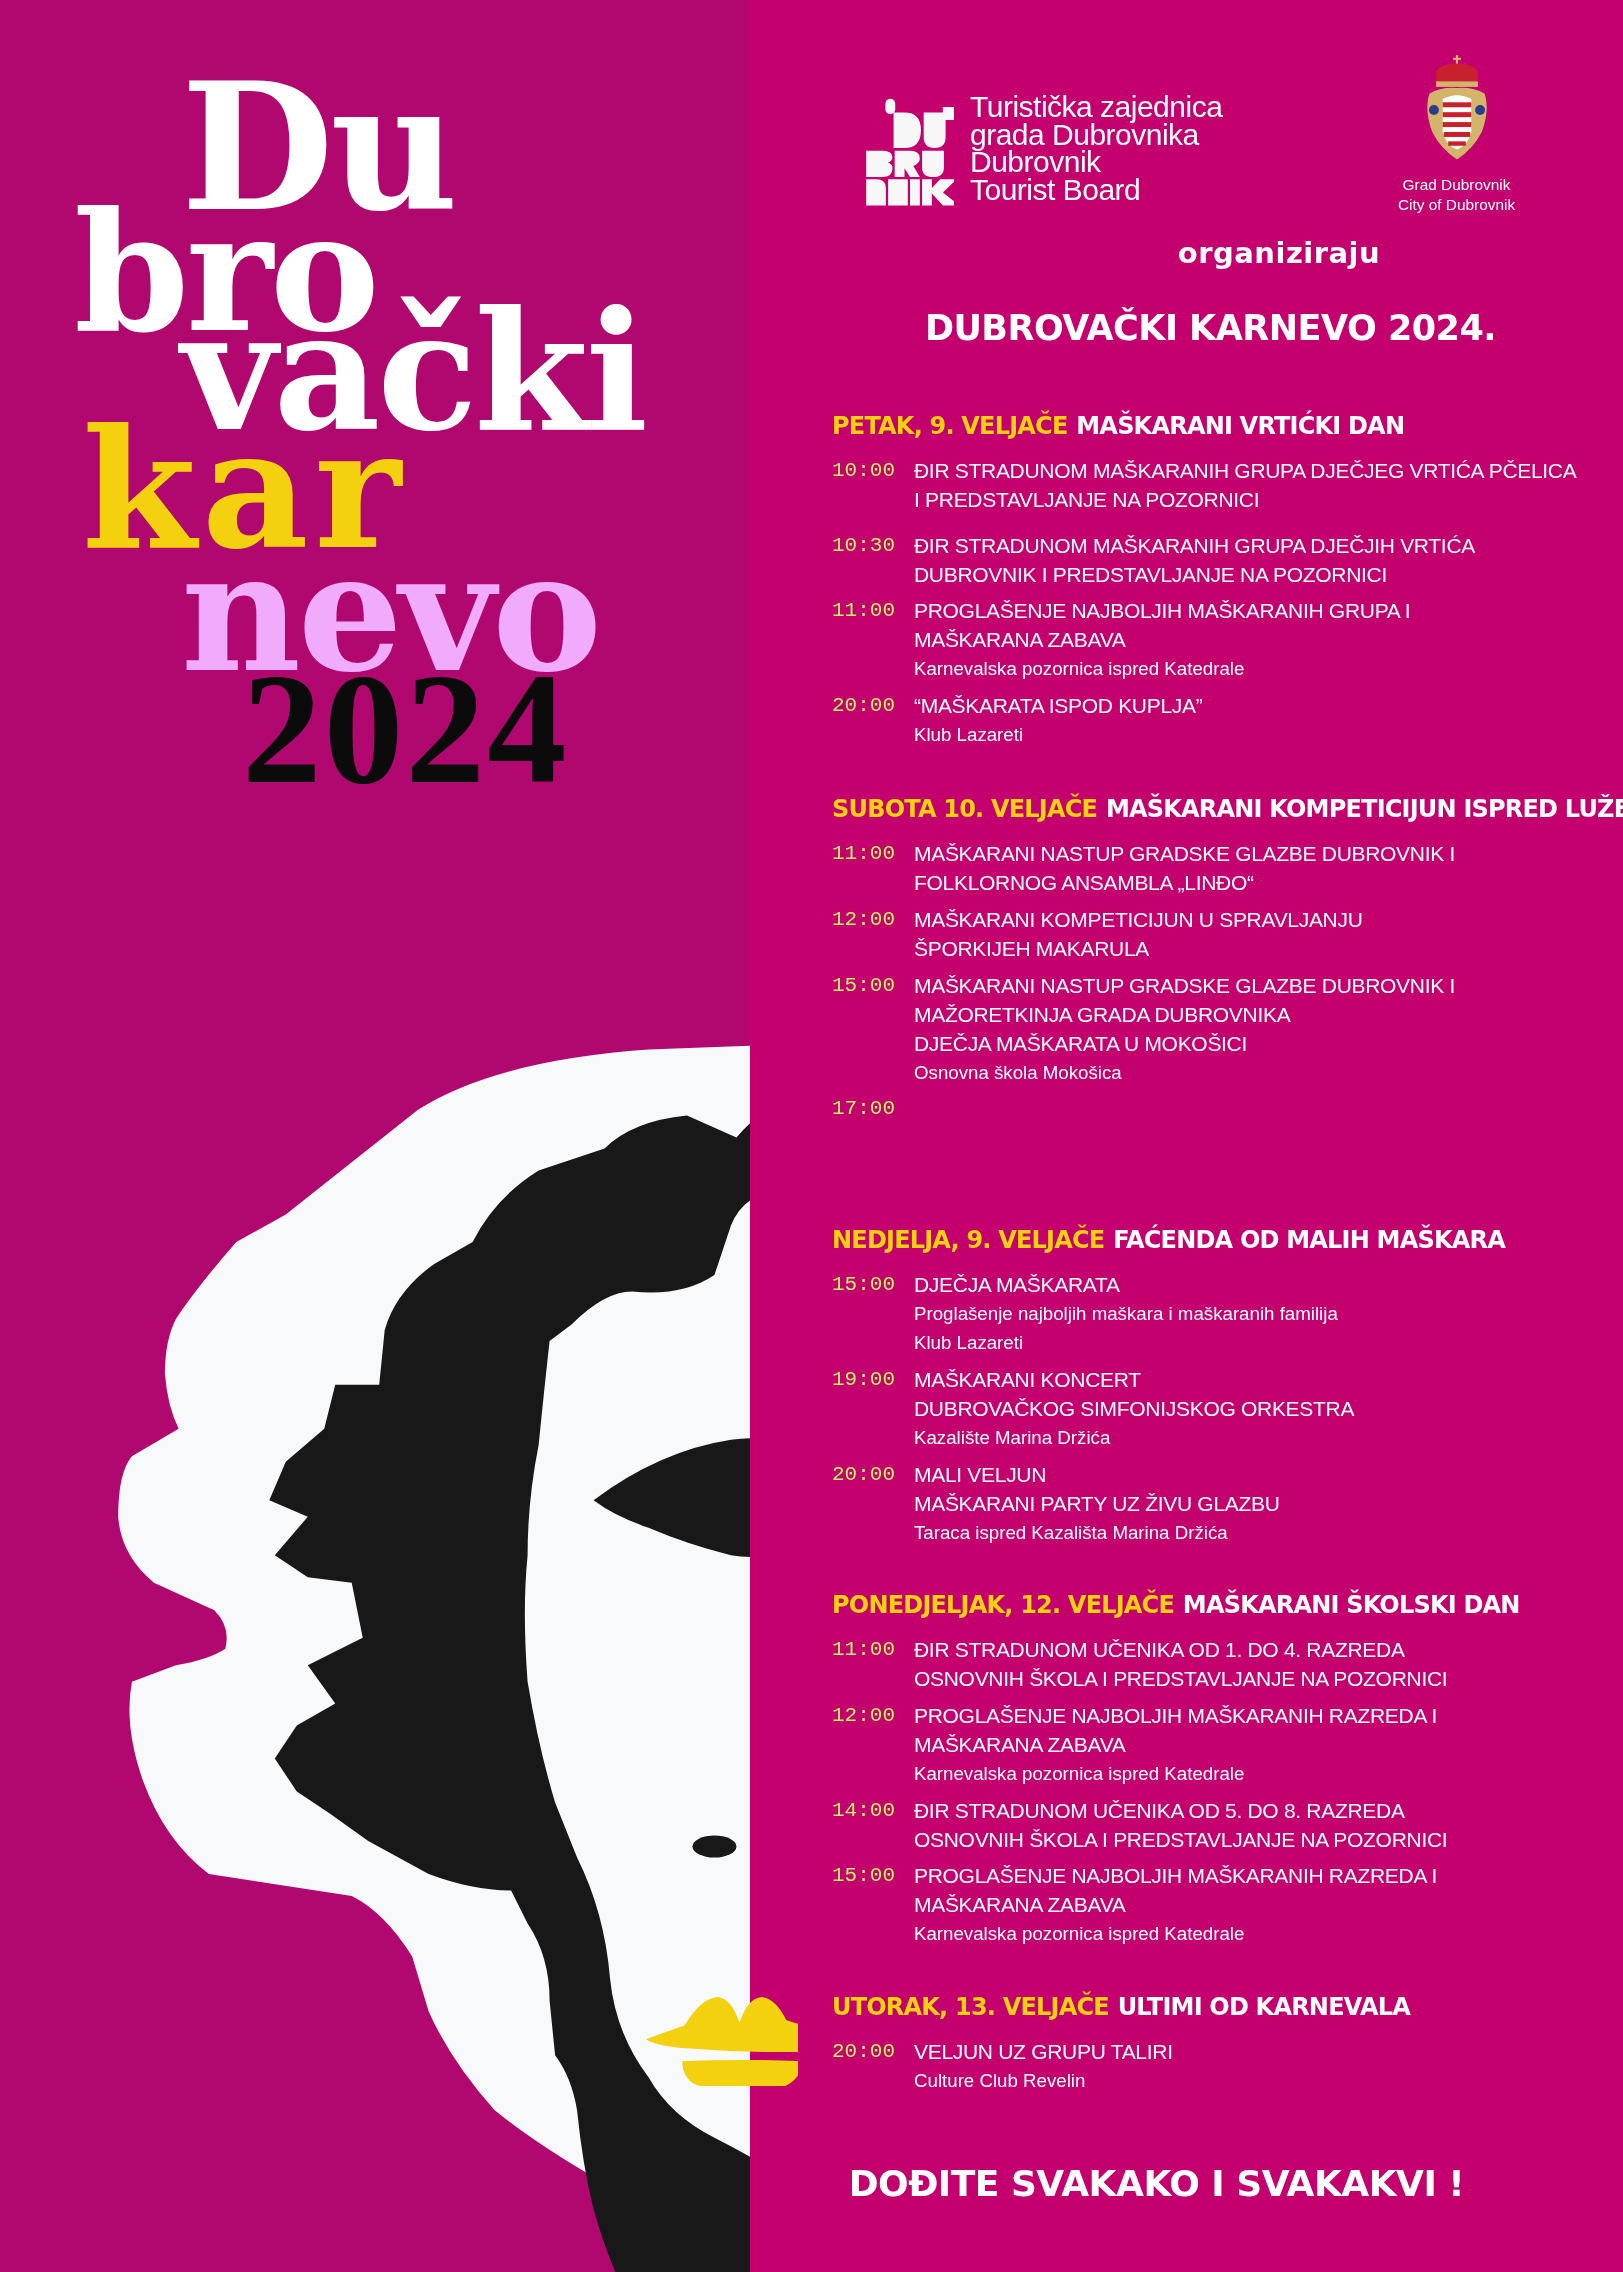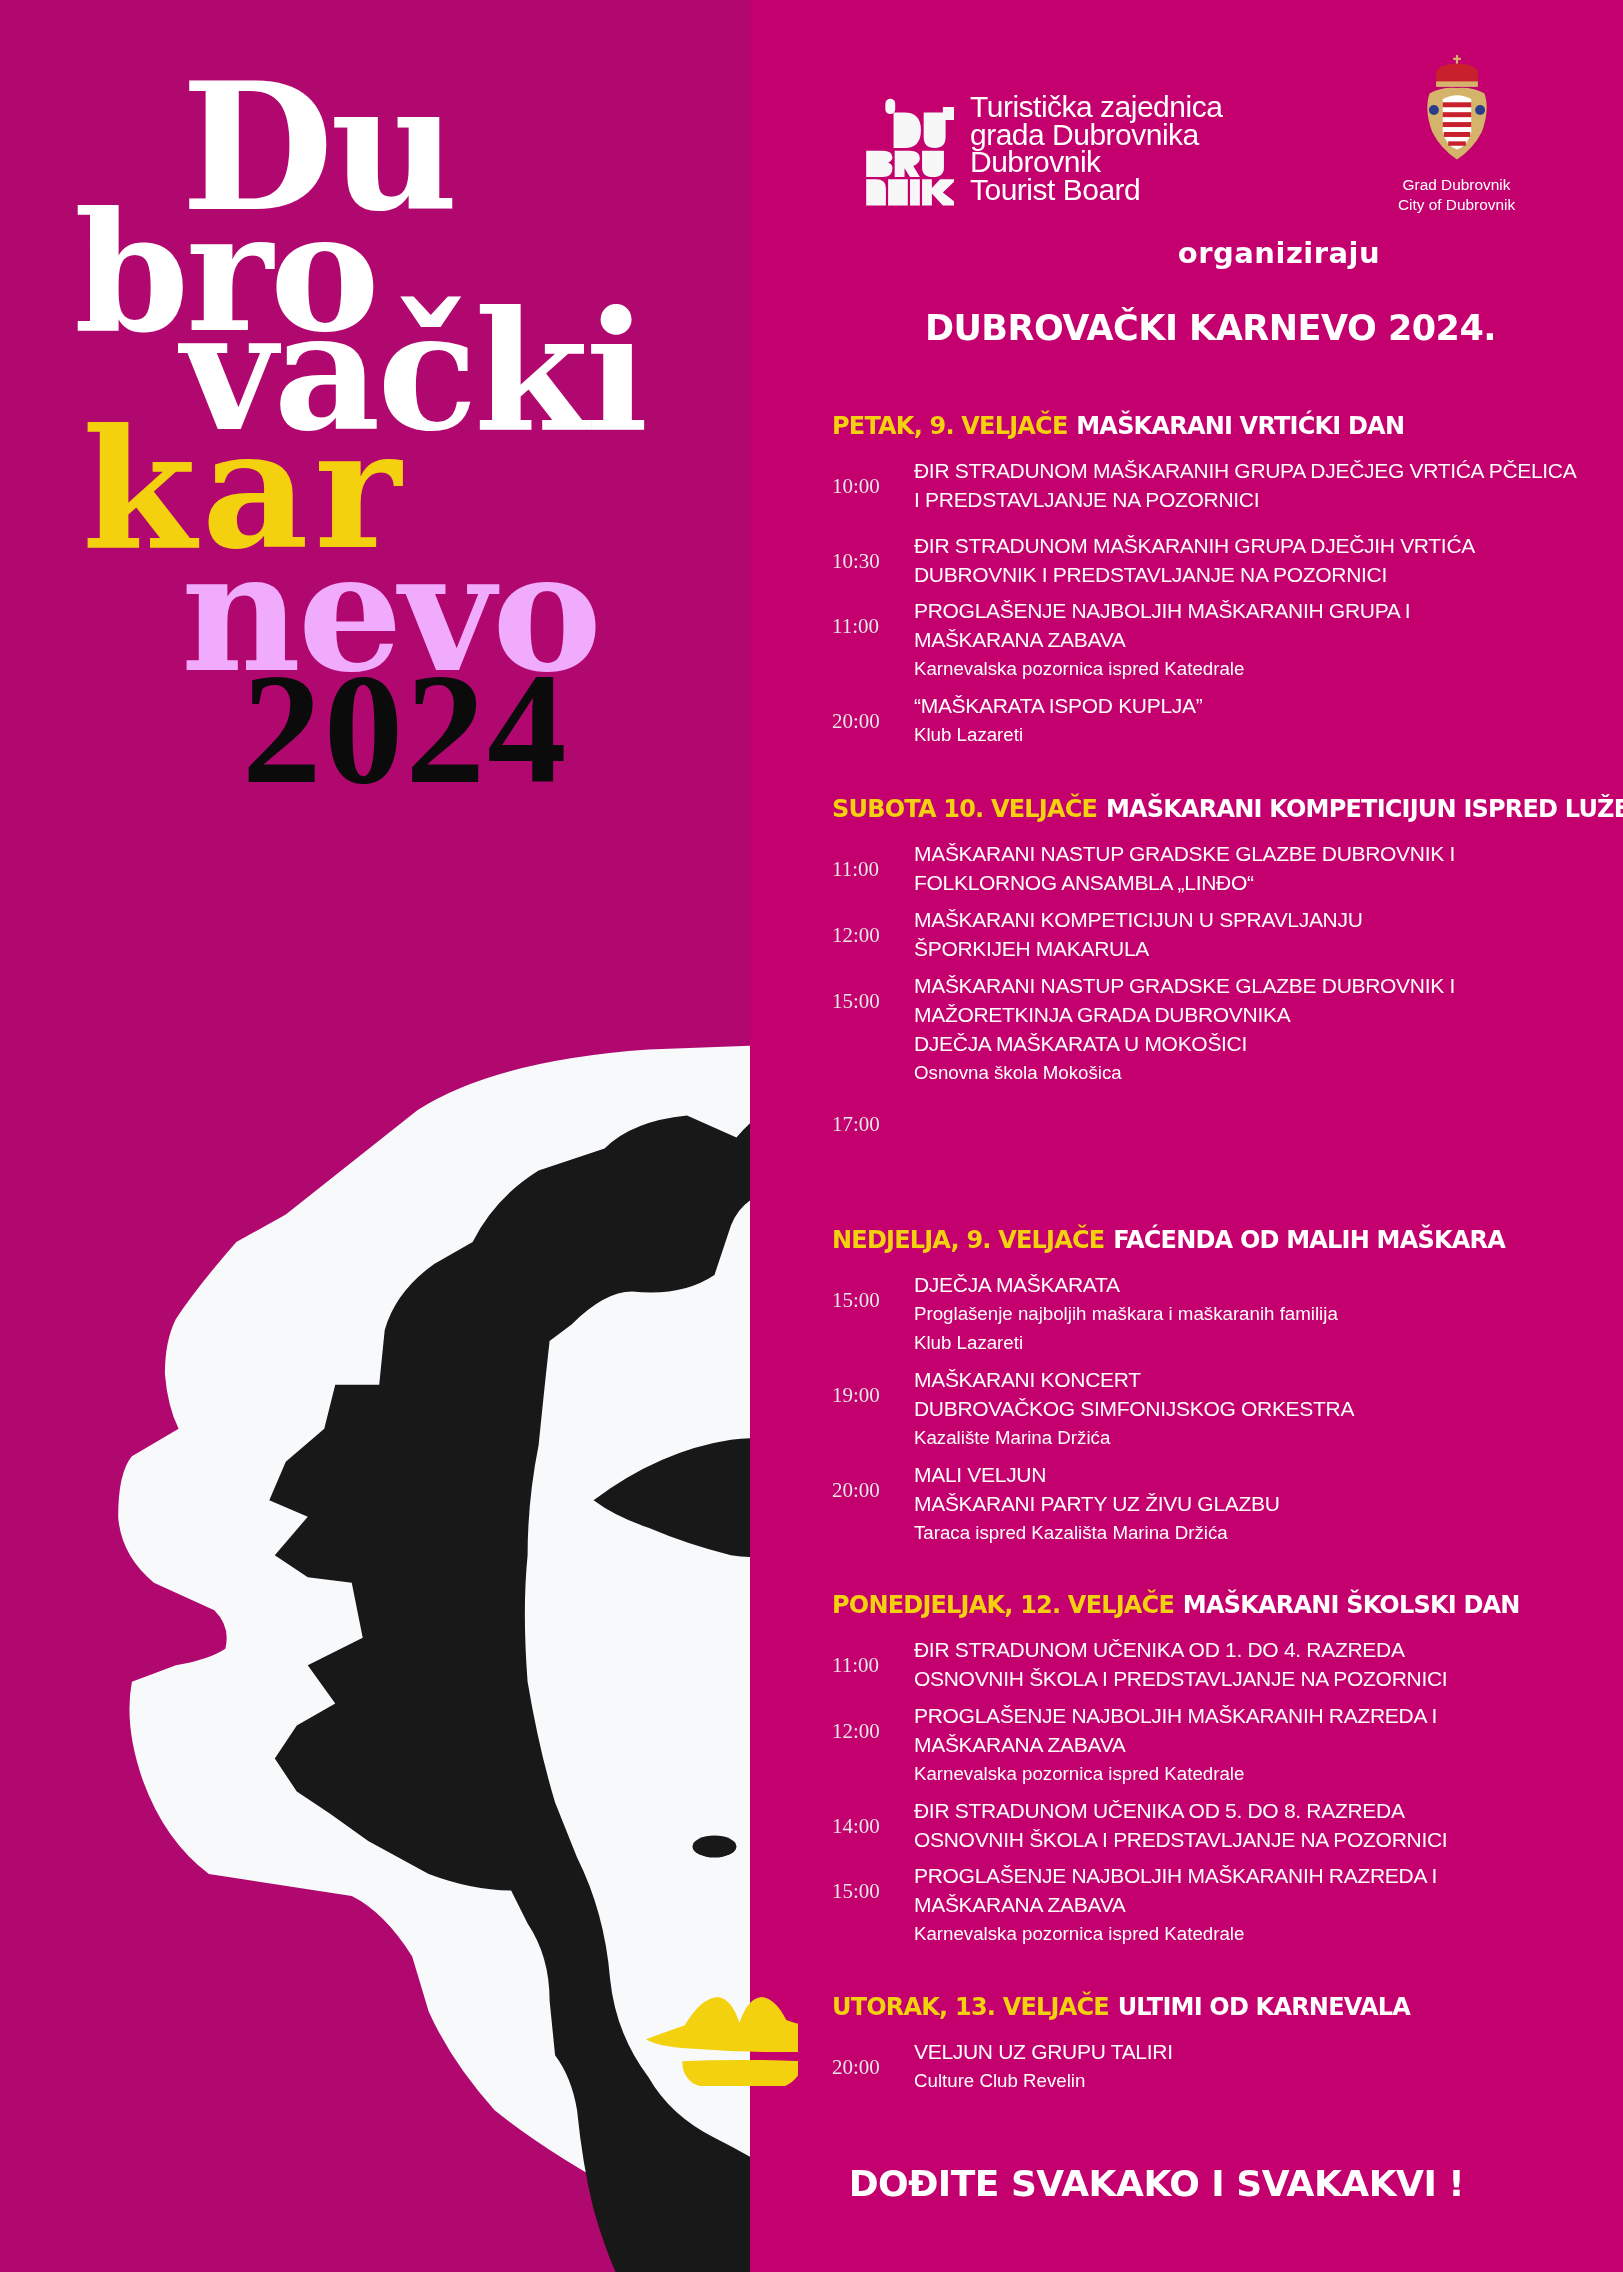--- a/index.html
+++ b/index.html
@@ -25,21 +25,21 @@
   .city-text { position: absolute; left: 1374px; top: 175px; width: 165px; text-align: center; color: #ffffff; font-size: 15.4px; line-height: 20px; font-family: "Liberation Sans", sans-serif; }
 
   .organizers { position: absolute; left: 798px; top: 236px; width: 962px; text-align: center; color: #fff; font-weight: bold; font-size: 29px; font-family: "DejaVu Sans", sans-serif; letter-spacing: 0.5px; }
   .main-title { position: absolute; left: 798px; top: 308px; width: 825px; text-align: center; color: #fff; font-weight: bold; font-size: 35px; font-family: "DejaVu Sans", sans-serif; letter-spacing: -0.5px; }
 
   .day { position: absolute; left: 832px; width: 781px; }
   .day-header { font-family: "DejaVu Sans", sans-serif; font-weight: bold; font-size: 24px; line-height: 31px; white-space: nowrap; letter-spacing: -0.8px; margin-bottom: 14.3px; }
   .day-date { color: #f4d10f; margin-right: 8.8px; }
   .day-title { color: #ffffff; }
   .event { display: flex; margin-bottom: 7.7px; }
-  .event-time { width: 82px; flex: 0 0 82px; color: #e5e5e5; font-size: 21px; line-height: 29px; font-family: Liberation Serif, serif; margin-top: 16px; }
+  .event-time { width: 82px; flex: 0 0 82px; color: #bef264; font-size: 21px; line-height: 29px; font-family: Liberation Mono, monospace; }
   .event-body { color: #fff; font-size: 21px; line-height: 29px; font-family: "Liberation Sans", sans-serif; }
   .event-line { white-space: nowrap; letter-spacing: -0.3px; }
   .event-venue { font-size: 18.7px; line-height: 29px; white-space: nowrap; }
 
   .slogan { position: absolute; left: 798px; top: 2163px; width: 717px; text-align: center; color: #fff; font-weight: bold; font-size: 36px; font-family: "DejaVu Sans", sans-serif; letter-spacing: -0.5px; }
 
   .lips { position: absolute; left: 635px; top: 1976px; width: 209px; height: 110px; }
 </style>
 </head>
 <body>

